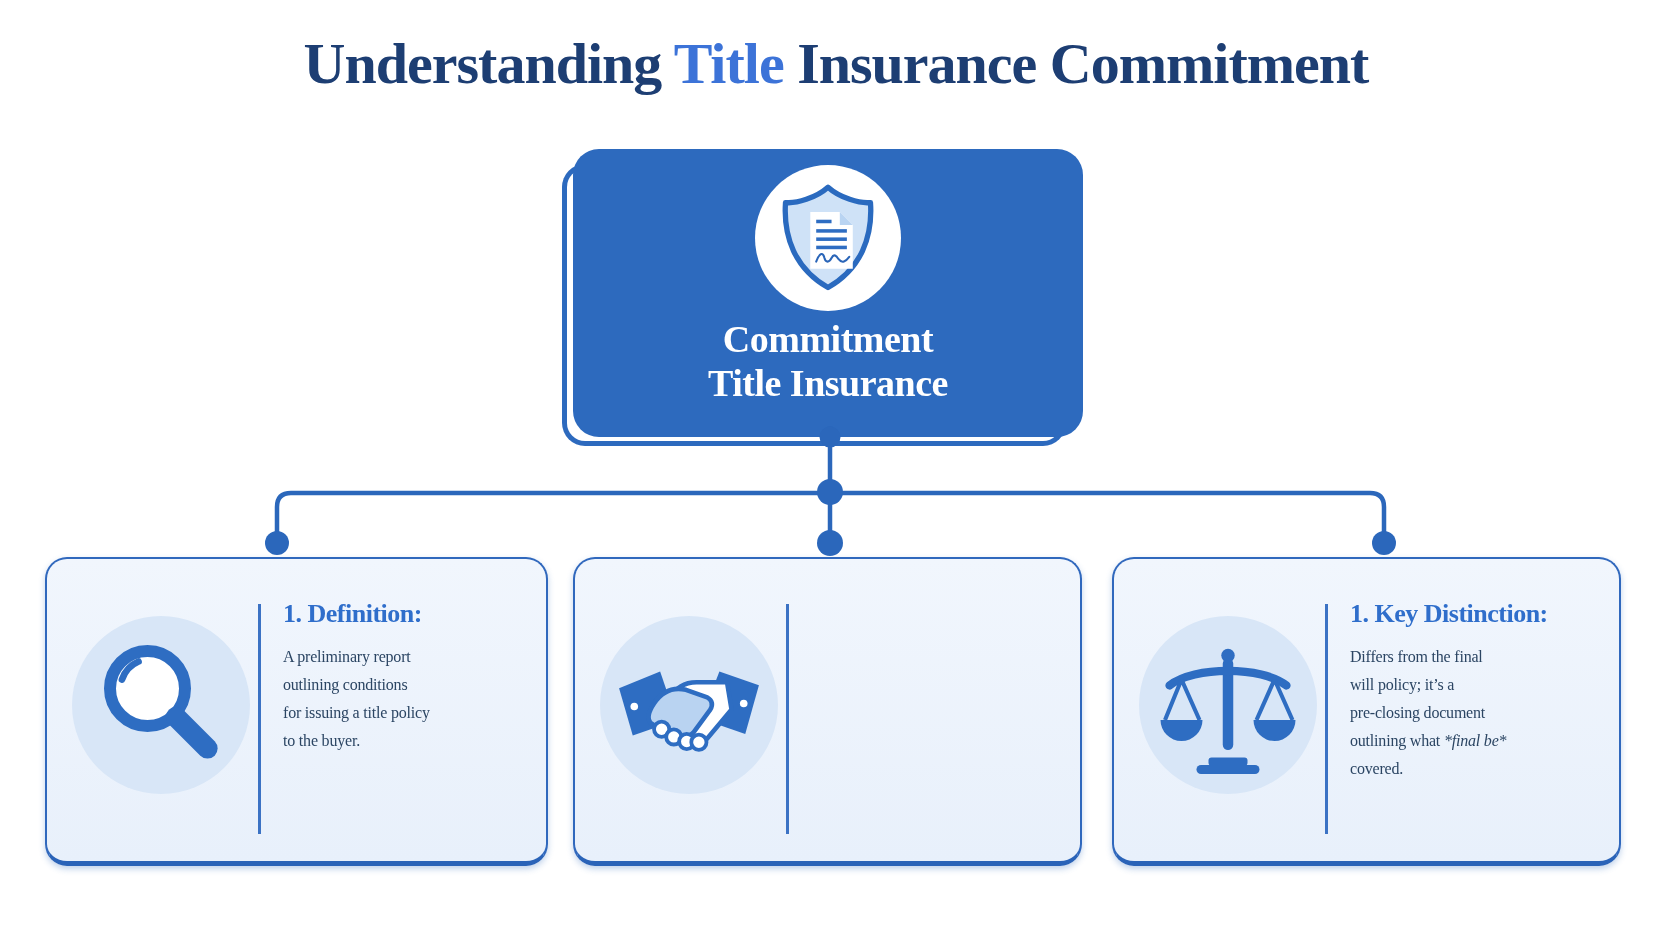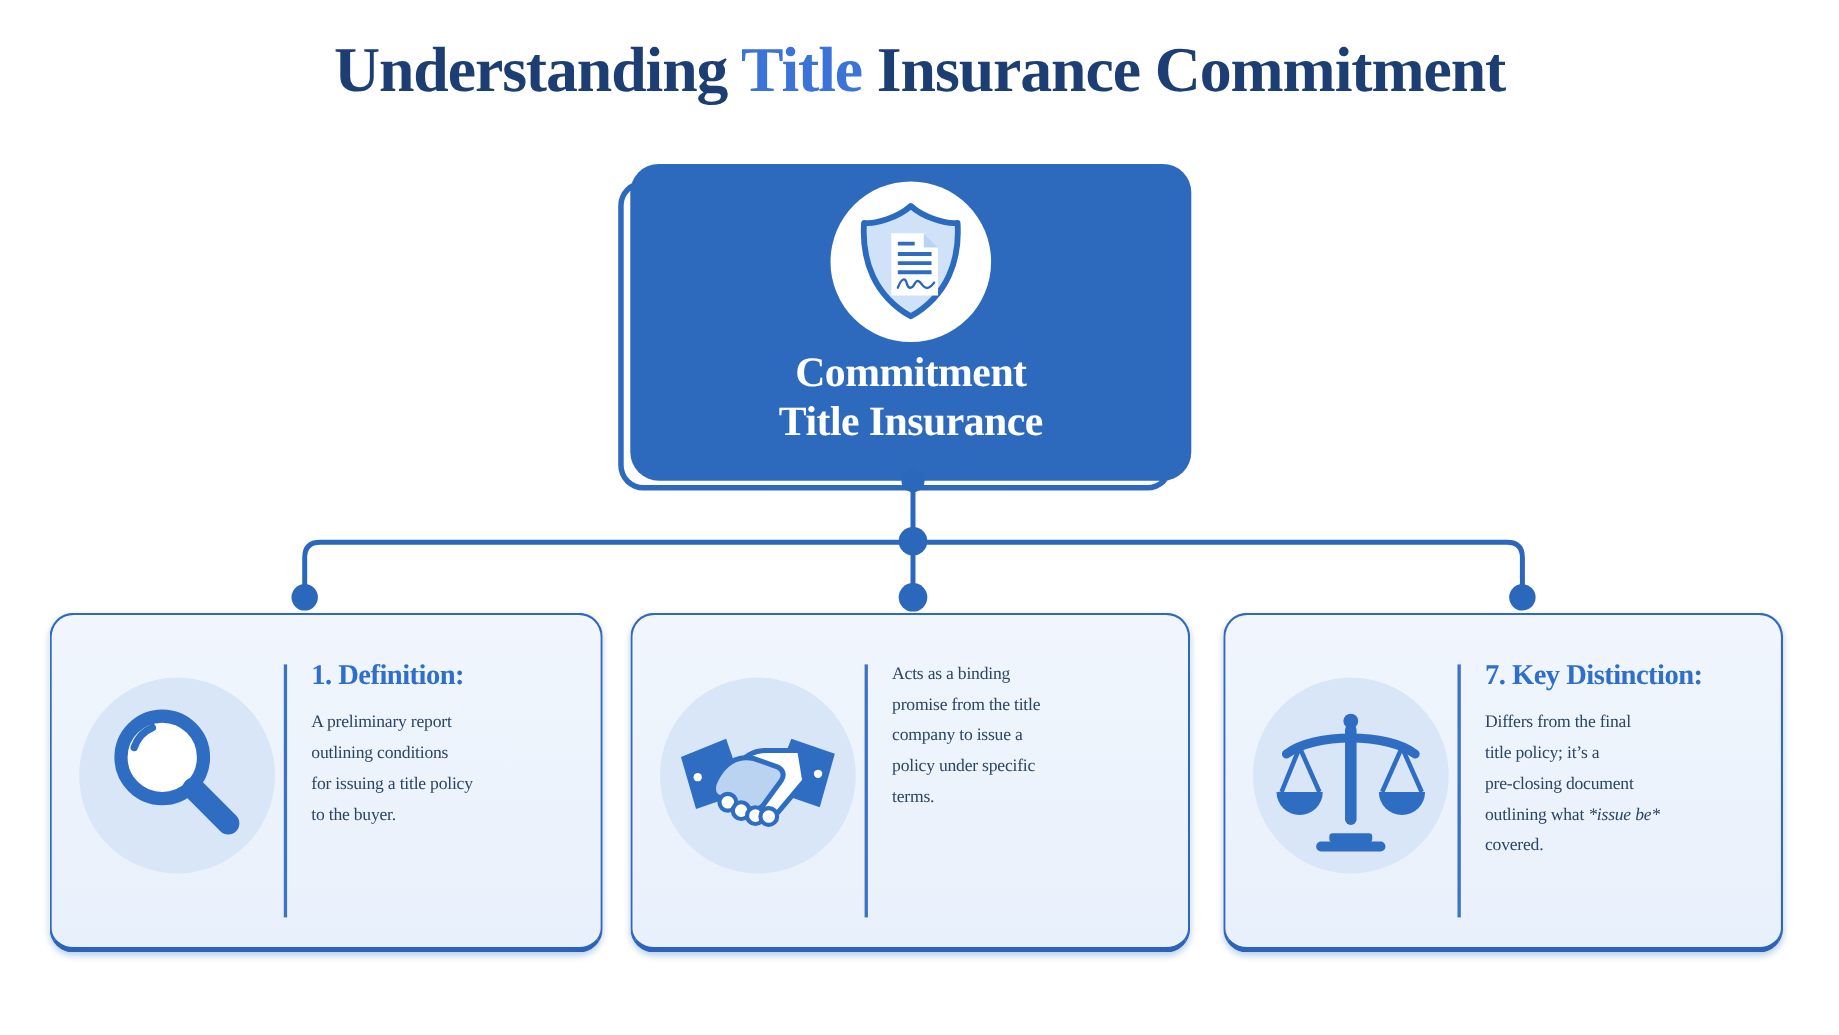--- a/index.html
+++ b/index.html
@@ -116,49 +116,44 @@
           <circle cx="80" cy="142" r="10"></circle>
           <circle cx="97" cy="148" r="10"></circle>
           <circle cx="113" cy="149" r="10"></circle>
         </g>
         <circle cx="28" cy="102" r="5" fill="#ffffff"></circle>
         <circle cx="172" cy="98" r="5" fill="#ffffff"></circle>
       </svg>
     </div>
     <div class="card-divider"></div>
     <div class="card-text">
-      <p class="card-body">Acts as a binding
-promise from the title
-company to issue a
-policy under specific
-terms.</p>
     </div>
   </div>
 
   <div class="card card-3">
     <div class="card-circle">
       <svg class="icon-svg" width="150" height="150" viewBox="0 0 200 200">
         <circle cx="100" cy="34" r="9" fill="#2e6dc2"></circle>
         <rect x="93" y="38" width="14" height="122" rx="7" fill="#2e6dc2"></rect>
         <path d="M22 74 C 55 48, 145 48, 178 74" fill="none" stroke="#2e6dc2" stroke-width="11" stroke-linecap="round"></path>
         <path d="M38 66 L16 120 M38 66 L62 120" fill="none" stroke="#2e6dc2" stroke-width="5.5"></path>
         <path d="M10 120 A 28 28 0 0 0 66 120 Z" fill="#2e6dc2"></path>
         <path d="M162 66 L138 120 M162 66 L186 120" fill="none" stroke="#2e6dc2" stroke-width="5.5"></path>
         <path d="M134 120 A 28 28 0 0 0 190 120 Z" fill="#2e6dc2"></path>
         <rect x="74" y="170" width="52" height="11" rx="4" fill="#2e6dc2"></rect>
         <rect x="58" y="180" width="84" height="12" rx="6" fill="#2e6dc2"></rect>
       </svg>
     </div>
     <div class="card-divider"></div>
     <div class="card-text">
-      <div class="card-heading">7. Key Distinction:</div>
+      <div class="card-heading">1. Key Distinction:</div>
       <p class="card-body"><span>Differs from the final
-title policy; it’s a
+will policy; it’s a
 pre-closing document
-outlining what </span><span class="italic">*issue be*</span><span>
+outlining what </span><span class="italic">*final be*</span><span>
 covered.</span></p>
     </div>
   </div>
 
   <svg class="connector-svg" viewBox="0 0 1672 941">
     <path d="M830 426 L830 543" fill="none" stroke="#2b67bb" stroke-width="4.5"></path>
     <path d="M277 543 L277 507 Q277 493 291 493 L1370 493 Q1384 493 1384 507 L1384 543" fill="none" stroke="#2b67bb" stroke-width="4.5"></path>
     <g fill="#2b67bb">
       <circle cx="830" cy="437" r="10.5"></circle>
       <circle cx="830" cy="492" r="13"></circle>

